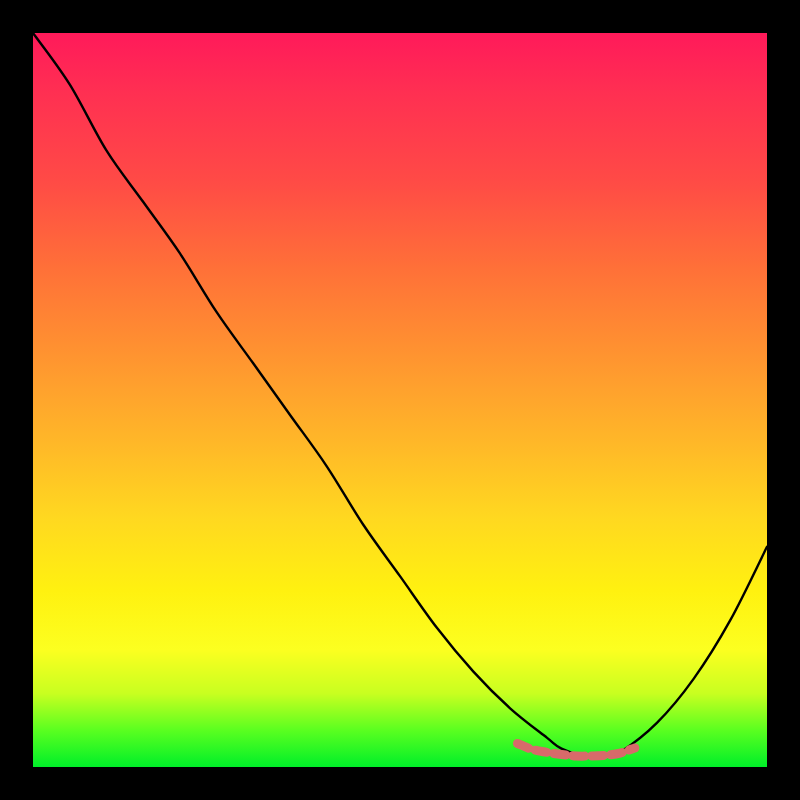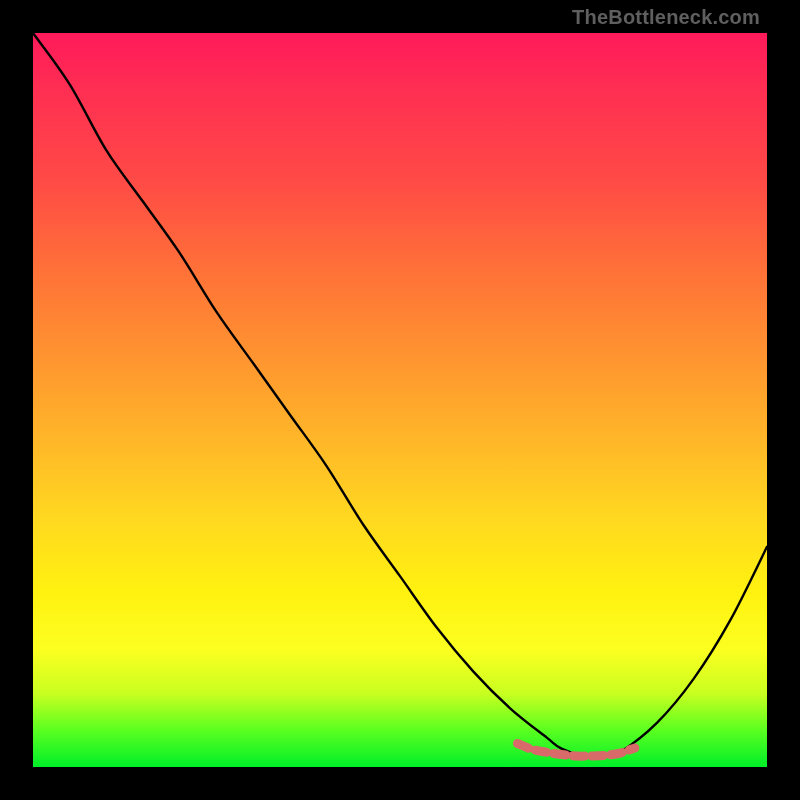--- a/index.html
+++ b/index.html
@@ -54,21 +54,20 @@
     left: 0; top: 0;
     width: 734px; height: 734px;
     overflow: visible;
   }
 </style>
 </head>
 <body>
 
 <div class="frame">
 
-  <div class="watermark">TheBottleneck.com</div>
 
   <div class="plot-area">
     <svg class="curve" viewBox="0 0 734 734" preserveAspectRatio="none">
       <path fill="none" stroke="#000000" stroke-width="2.4" stroke-linecap="round" stroke-linejoin="round" d="M 0.00 0.00 C 6.12 8.56, 24.47 31.81, 36.70 51.38 C 48.93 70.95, 61.17 97.87, 73.40 117.44 C 85.63 137.01, 97.87 151.69, 110.10 168.82 C 122.33 185.95, 134.57 201.85, 146.80 220.20 C 159.03 238.55, 171.27 260.57, 183.50 278.92 C 195.73 297.27, 207.97 313.17, 220.20 330.30 C 232.43 347.43, 244.67 364.55, 256.90 381.68 C 269.13 398.81, 281.37 414.71, 293.60 433.06 C 305.83 451.41, 318.07 473.43, 330.30 491.78 C 342.53 510.13, 354.77 526.03, 367.00 543.16 C 379.23 560.29, 391.47 578.64, 403.70 594.54 C 415.93 610.44, 428.17 625.12, 440.40 638.58 C 452.63 652.04, 464.87 664.27, 477.10 675.28 C 489.33 686.29, 505.24 697.91, 513.80 704.64 C 522.36 711.37, 522.36 712.59, 528.48 715.65 C 534.60 718.71, 543.16 721.77, 550.50 722.99 C 557.84 724.21, 566.40 723.60, 572.52 722.99 C 578.64 722.38, 578.64 724.83, 587.20 719.32 C 595.76 713.82, 611.67 702.19, 623.90 689.96 C 636.13 677.73, 648.37 663.05, 660.60 645.92 C 672.83 628.79, 685.07 609.22, 697.30 587.20 C 709.53 565.18, 727.88 526.03, 734.00 513.80"></path>
       <path fill="none" stroke="#d86a6a" stroke-width="9" stroke-linecap="round" stroke-linejoin="round" stroke-dasharray="12 7" d="M 484.44 710.51 C 486.89 711.49, 494.23 714.92, 499.12 716.38 C 504.01 717.85, 508.91 718.46, 513.80 719.32 C 518.69 720.18, 523.59 720.91, 528.48 721.52 C 533.37 722.13, 538.27 722.75, 543.16 722.99 C 548.05 723.23, 552.95 723.11, 557.84 722.99 C 562.73 722.87, 567.63 722.75, 572.52 722.26 C 577.41 721.77, 582.31 721.28, 587.20 720.05 C 592.09 718.83, 599.43 715.77, 601.88 714.92"></path>
     </svg>
   </div>
 
 </div>
 

